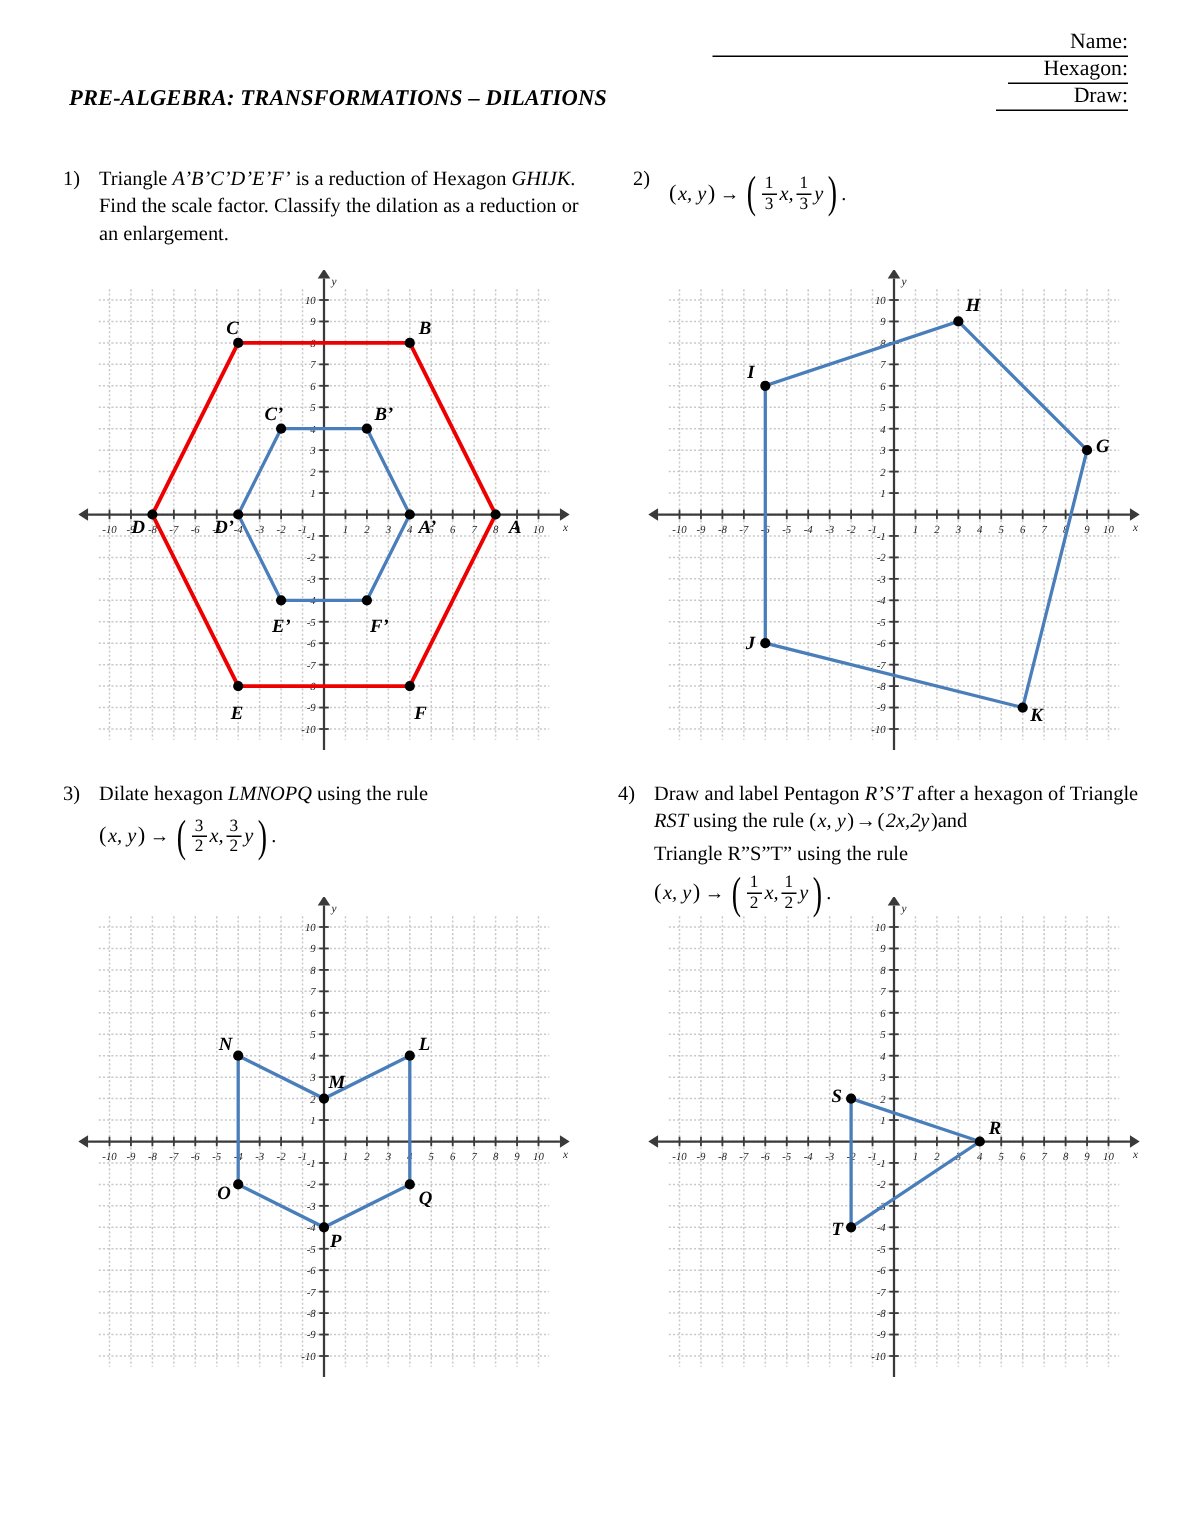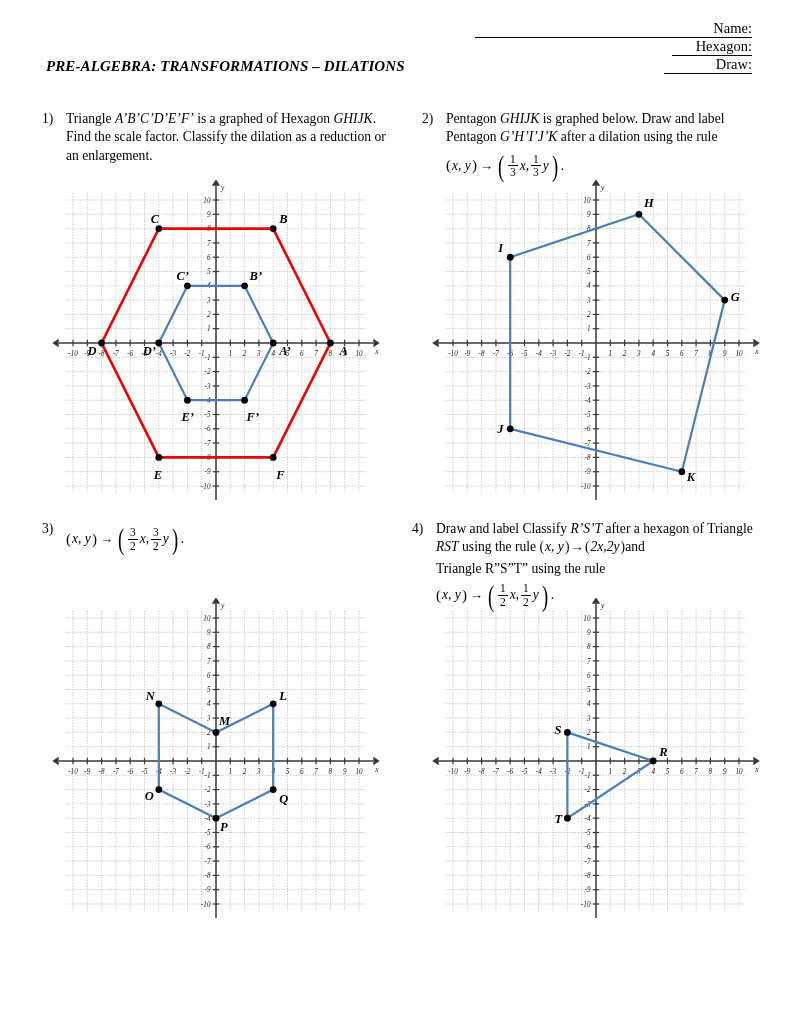--- a/index.html
+++ b/index.html
@@ -125,28 +125,27 @@
   <span class="gap-a"></span>
   <span class="hdr-label">Draw:</span>
   <span class="rule-line rule-date"></span>
 </div>
 
 <div class="worksheet-title">PRE-ALGEBRA: TRANSFORMATIONS – DILATIONS</div>
 
 <div class="problem" id="prob1" style="left:42px; top:110px; width:345px;">
   <span class="p-num">1)</span>
   <div class="p-body">
-    <span id="p1text"><span>Triangle </span><span class="ital">A’B’C’D’E’F’</span><span> is a graphed of Hexagon </span><span class="ital">GHIJK</span><span>.  Find the scale factor. Classify the dilation as a reduction or an enlargement.</span></span>
+    <span id="p1text"><span>Triangle </span><span class="ital">A’B’C’D’E’F’</span><span> is a reduction of Hexagon </span><span class="ital">GHIJK</span><span>.  Find the scale factor. Classify the dilation as a reduction or an enlargement.</span></span>
   </div>
 </div>
 
 <div class="problem" id="prob2" style="left:422px; top:110px; width:350px;">
   <span class="p-num">2)</span>
   <div class="p-body">
-    <span id="p2text"><span>Pentagon </span><span class="ital">GHIJK</span><span> is graphed below. Draw and label Pentagon </span><span class="ital">G’H’I’J’K</span><span> after a dilation using the rule</span></span>
     <div class="math-line">
       <span class="mathrow" id="p2rule">
           <span class="paren">(</span>
           <span class="ital">x, y</span>
           <span class="paren">)</span>
           <span class="arrow-r">→</span>
           <span class="bigparen">(</span>
           <span class="frac">
             <span class="num">1</span>
             <span class="den">3</span>
@@ -160,20 +159,21 @@
           <span class="bigparen">)</span>
           <span>.</span>
         </span>
     </div>
   </div>
 </div>
 
 <div class="problem" id="prob3" style="left:42px; top:520px; width:345px;">
   <span class="p-num">3)</span>
   <div class="p-body">
+    <span id="p3text"><span>Dilate hexagon </span><span class="ital">LMNOPQ</span><span> using the rule</span></span>
     <div class="math-line">
       <span class="mathrow" id="p3rule">
           <span class="paren">(</span>
           <span class="ital">x, y</span>
           <span class="paren">)</span>
           <span class="arrow-r">→</span>
           <span class="bigparen">(</span>
           <span class="frac">
             <span class="num">3</span>
             <span class="den">2</span>
@@ -187,21 +187,21 @@
           <span class="bigparen">)</span>
           <span>.</span>
         </span>
     </div>
   </div>
 </div>
 
 <div class="problem" id="prob4" style="left:412px; top:520px; width:362px;">
   <span class="p-num">4)</span>
   <div class="p-body">
-    <span id="p4text"><span>Draw and label Classify </span><span class="ital">R’S’T</span><span> after a hexagon of Triangle </span><span class="ital">RST</span><span> using the rule </span><span class="mathrow">
+    <span id="p4text"><span>Draw and label Pentagon </span><span class="ital">R’S’T</span><span> after a hexagon of Triangle </span><span class="ital">RST</span><span> using the rule </span><span class="mathrow">
           <span>(</span>
           <span class="ital">x, y</span>
           <span>)</span>
           <span>→</span>
           <span>(</span>
           <span class="ital">2x,2y</span>
           <span>)</span>
         </span><span>and</span><div style="height: 3px;"></div><span>Triangle R”S”T” using the rule</span></span>
     <div class="math-line" style="margin-top:2px;">
       <span class="mathrow" id="p4rule2">

